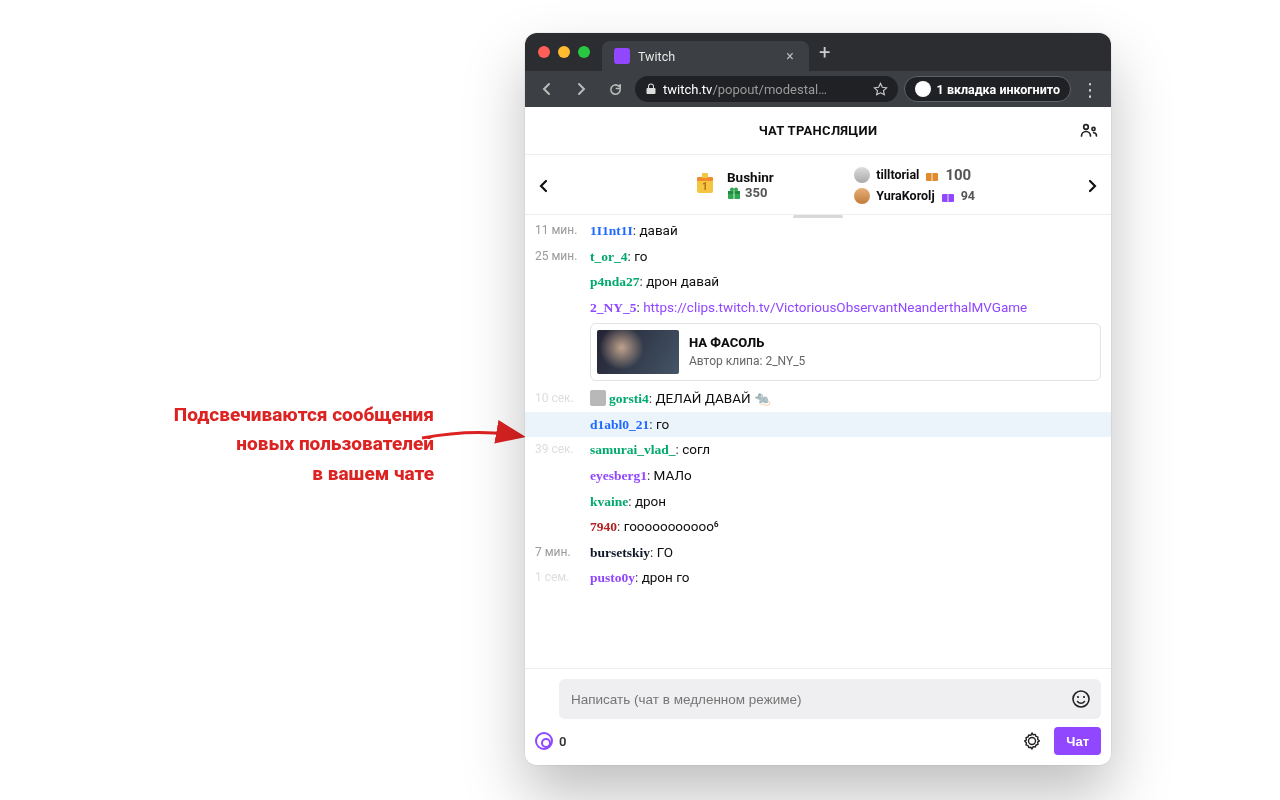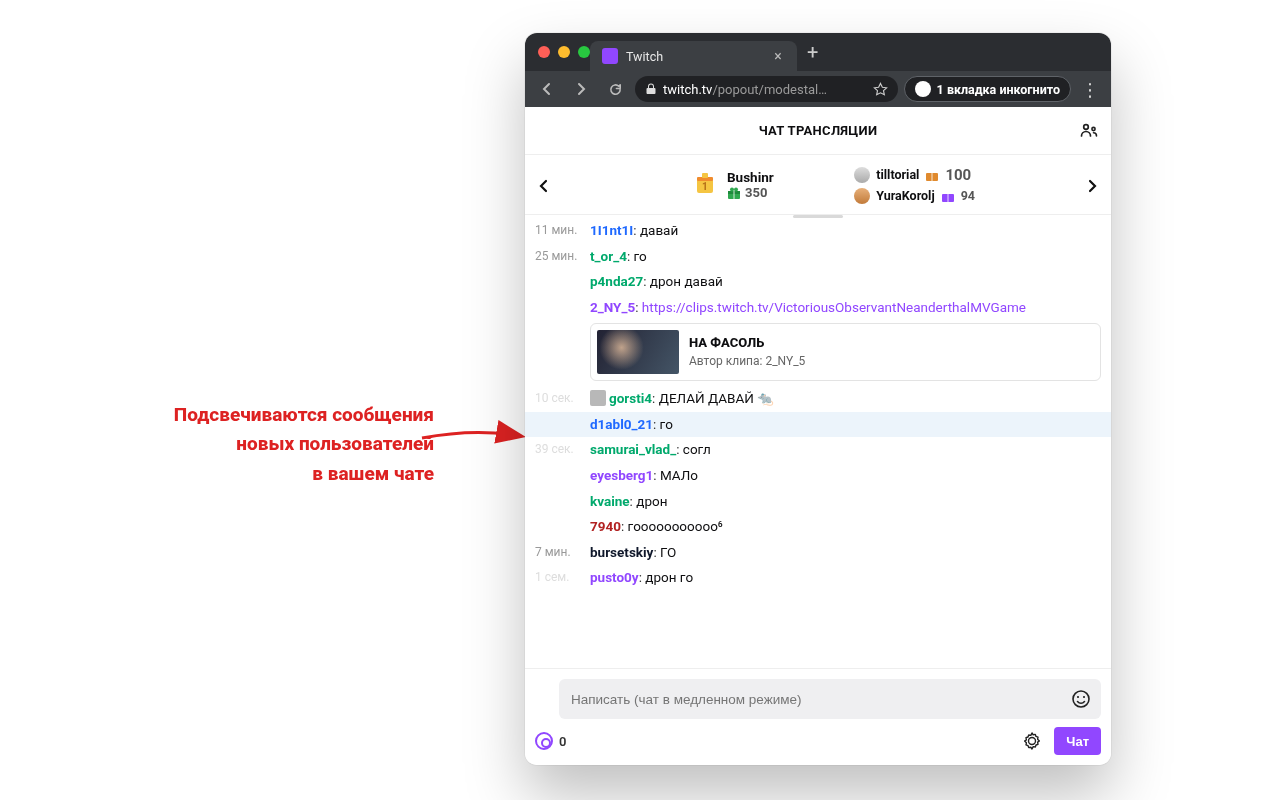--- a/index.html
+++ b/index.html
@@ -6,21 +6,21 @@
 body { font-family: -apple-system, BlinkMacSystemFont, "Segoe UI", Roboto, Helvetica, Arial, sans-serif; background: #fff; width: 1280px; height: 800px; position: relative; overflow: hidden; }
 .annotation { position: absolute; left: 74px; top: 400px; width: 360px; text-align: right; pointer-events: none; }
 .annotation-text { color: #d22; font-weight: 800; font-size: 19px; line-height: 1.55; text-shadow: -1px -1px 0 #fff,1px -1px 0 #fff,-1px 1px 0 #fff,1px 1px 0 #fff; }
 .annotation-arrow { position: absolute; left: 420px; top: 420px; width: 110px; height: 30px; pointer-events: none; }
 
 .browser { position: absolute; left: 525px; top: 33px; width: 586px; height: 732px; border-radius: 12px; overflow: hidden; box-shadow: 0 30px 60px rgba(0,0,0,.25), 0 0 0 1px rgba(0,0,0,.04); background: #fff; }
 .titlebar { height: 38px; background: #2b2d31; display: flex; align-items: center; }
 .traffic { display: flex; gap: 8px; margin-left: 13px; }
 .dot { width: 12px; height: 12px; border-radius: 50%; }
 .dot.r { background: #ff5f57; } .dot.y { background: #febc2e; } .dot.g { background: #28c840; }
-.tab { height: 30px; align-self: flex-end; background: #3c3f43; border-radius: 8px 8px 0 0; display: flex; align-items: center; padding: 15px 12px; gap: 8px; color: #e7e7e7; font-size: 12.5px; }
+.tab { margin-left: 12px; height: 30px; align-self: flex-end; background: #3c3f43; border-radius: 8px 8px 0 0; display: flex; align-items: center; padding: 15px 12px; gap: 8px; color: #e7e7e7; font-size: 12.5px; }
 .twitch-glyph { width: 16px; height: 16px; background: #9147ff; border-radius: 3px; }
 .tab-close { width: 14px; height: 14px; display: flex; align-items: center; justify-content: center; color: #bbb; margin-left: 100px; font-size: 14px; }
 .newtab { color: #ccc; font-size: 20px; margin-left: 10px; }
 .addrbar { height: 36px; background: #3c3f43; display: flex; align-items: center; padding: 0 8px; gap: 6px; color: #ddd; }
 .nav-icn { width: 28px; height: 28px; display: flex; align-items: center; justify-content: center; color: #bbb; border-radius: 50%; }
 .urlbox { flex: 1; height: 26px; background: #202124; border-radius: 20px; display: flex; align-items: center; padding: 0 10px; gap: 6px; color: #ddd; font-size: 13px; min-width: 0; }
 .lock { width: 12px; height: 12px; }
 .urltext { white-space: nowrap; overflow: hidden; text-overflow: ellipsis; min-width: 0; flex: 1; }
 .urltext .domain { color: #fff; }
 .urltext .path { color: #9a9a9a; }
@@ -45,21 +45,21 @@
 .lb-row { display: flex; align-items: center; gap: 6px; }
 .medal { width: 16px; height: 16px; border-radius: 50%; display: inline-block; }
 .medal.s { background: linear-gradient(#ddd,#aaa); } .medal.b { background: linear-gradient(#e7b07a,#c27b3a); }
 .bar-under { height: 3px; width: 50px; background: #d9d9d9; border-radius: 2px; margin: 0 auto; }
 
 .messages { flex: 1; overflow: hidden; position: relative; font-size: 13.5px; color: #0e0e10; }
 .msg { display: flex; padding: 3px 10px 3px 10px; line-height: 1.45; }
 .msg.highlight { background: #ecf4fb; }
 .ts { width: 55px; flex-shrink: 0; color: #999; font-size: 12px; padding-top: 1px; }
 .body { flex: 1; }
-.user { font-weight: 700; }
+.user { font-weight: 700; font-family: Liberation Serif, serif; }
 .link { color: #9147ff; }
 .sep { color: #333; }
 .clip-card { margin: 6px 0 2px 0; border: 1px solid #e3e3e3; border-radius: 6px; display: flex; gap: 10px; padding: 6px; align-items: center; }
 .clip-thumb { width: 82px; height: 44px; background: linear-gradient(120deg,#223,#456); border-radius: 2px; position: relative; }
 .clip-thumb::after { content: ''; position: absolute; inset: 0; background: radial-gradient(circle at 30% 40%, rgba(255,210,170,.7), transparent 35%); }
 .clip-title { font-weight: 800; font-size: 13px; }
 .clip-sub { color: #666; font-size: 12px; }
 .rat { display: inline-block; }
 .badge-sub { width: 16px; height: 16px; background: #b8b8b8; border-radius: 2px; display: inline-block; vertical-align: -3px; margin-right: 3px; }
 

